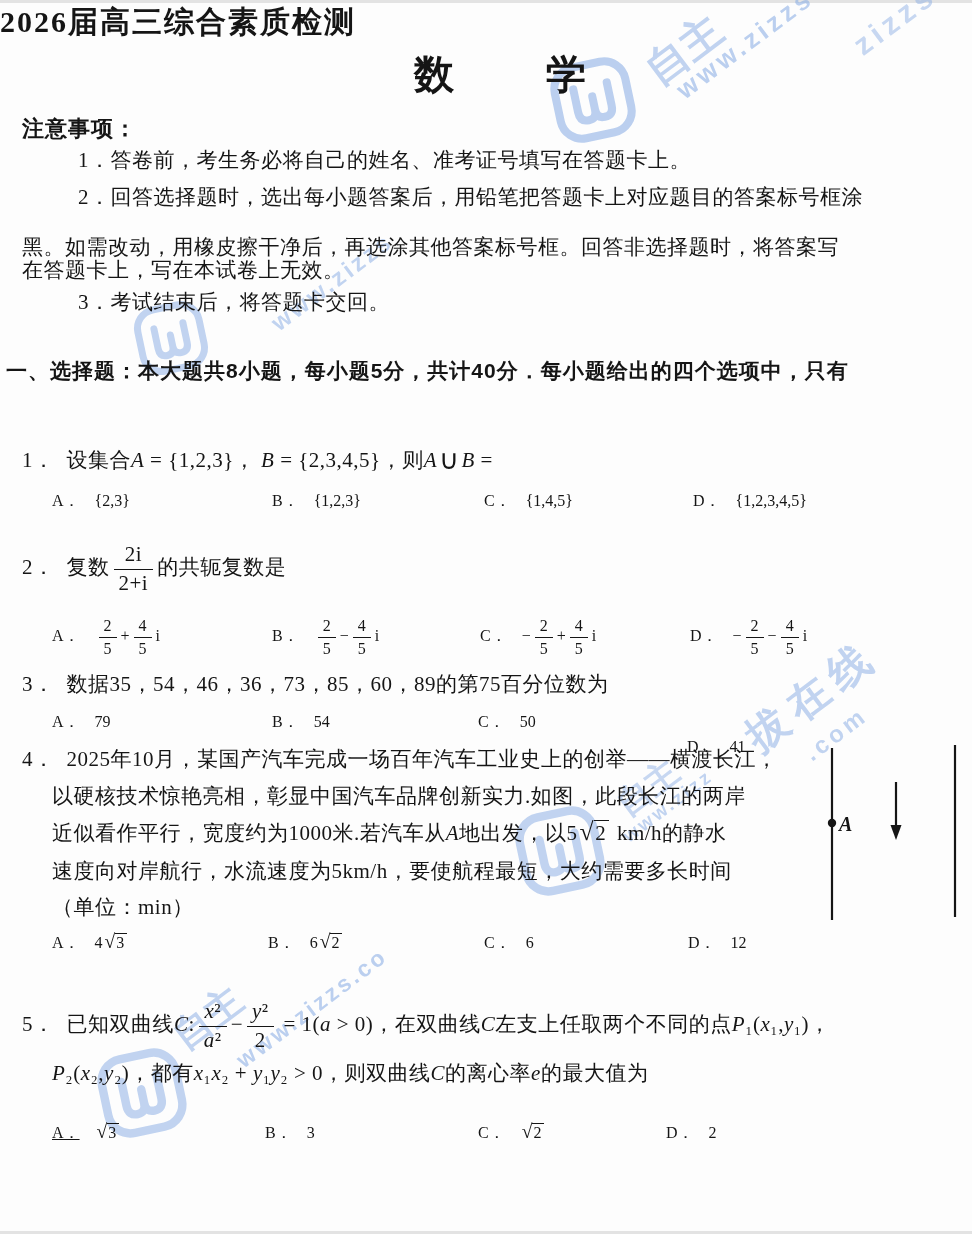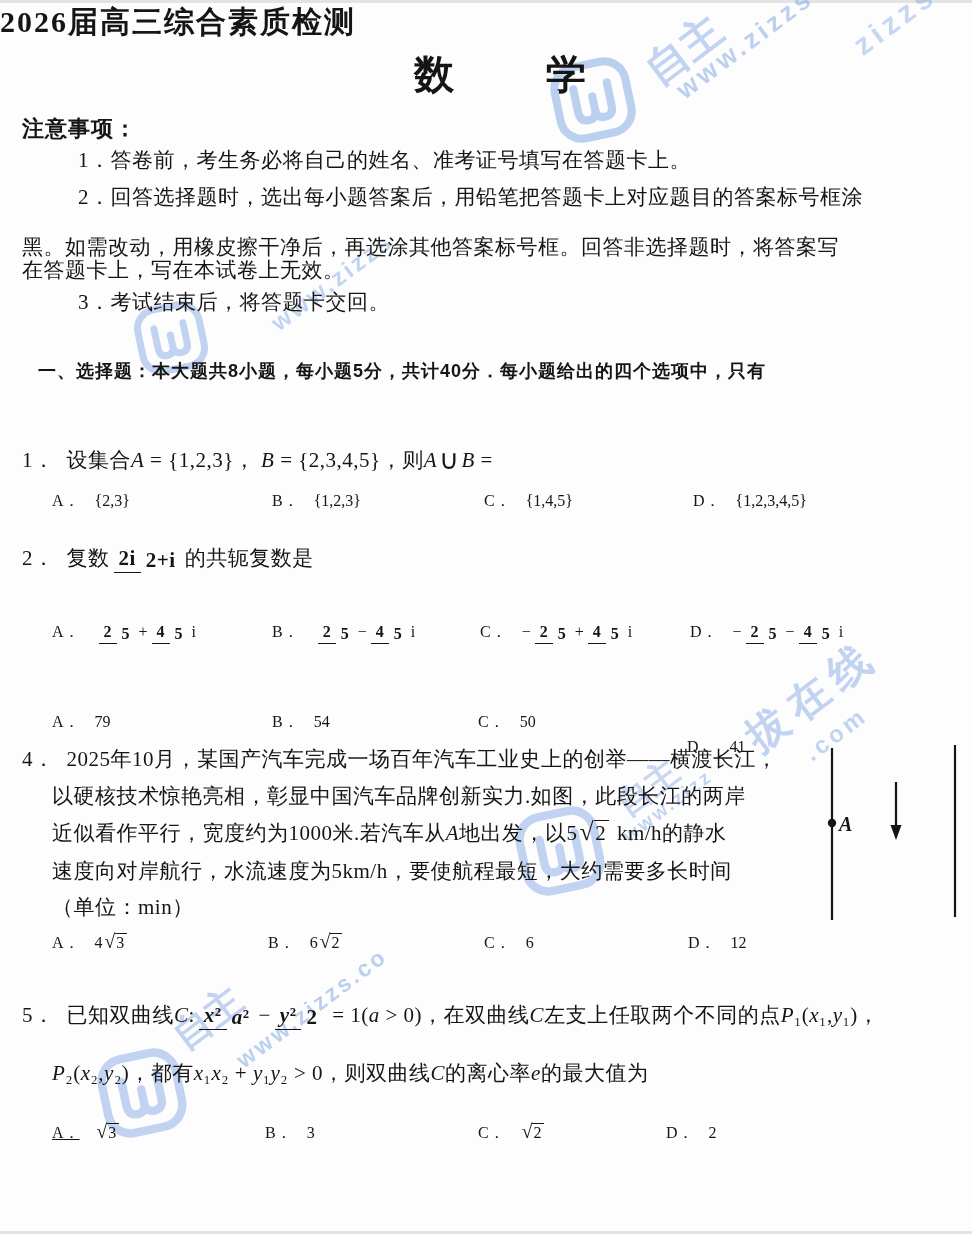--- a/index.html
+++ b/index.html
@@ -12,21 +12,21 @@
   .ln{position:absolute;font-size:21px;line-height:30px;white-space:nowrap;letter-spacing:.5px;z-index:3;}
   .hd{font-family:"Liberation Sans",sans-serif;font-weight:700;letter-spacing:1px;}
   .title{left:0;right:0;text-align:left;font-size:30px;line-height:36px;font-weight:700;letter-spacing:2px;}
   .subject{font-family:"Liberation Sans",sans-serif;font-size:40px;line-height:44px;font-weight:700;letter-spacing:26px;}
   .footer{left:0;right:0;text-align:center;font-family:"Liberation Sans",sans-serif;font-weight:700;font-size:23px;letter-spacing:2px;}
   .qno{margin-right:12px;}
   
   .op{position:absolute;white-space:nowrap;font-size:16px;line-height:30px;z-index:3;}
   .op-label{margin-right:15px;}
   
-  .frac{display:inline-flex;flex-direction:row;text-align:center;vertical-align:middle;margin:0 4px;line-height:1.12;font-weight:bold;}
+  .frac{display:inline-flex;flex-direction:column;text-align:center;vertical-align:middle;margin:0 4px;line-height:1.12;}
   .fn{display:block;padding:0 5px 2px;border-bottom:1.7px solid #151515;}
   .fd{display:block;padding:2px 5px 0;}
   .sqrt{display:inline-block;white-space:nowrap;margin:0 2px;}
   .rad{font-size:1.22em;line-height:1;}
   .vin{border-top:1.7px solid #151515;padding:0 3px 0 1px;}
   .it{font-style:italic;font-family:"Liberation Serif",serif;}
   .cup{font-size:1.3em;line-height:1;vertical-align:-2px;padding:0 2px;}
   
   .fig{position:absolute;z-index:3;}
   
@@ -74,21 +74,21 @@
   <div class="ln title" style="top:4px;">2026届高三综合素质检测</div>
   <div class="ln subject" style="left:414px;top:52px;">数　学</div>
 
   <div class="ln hd" style="left:22px;top:114px;font-size:22px;">注意事项：</div>
   <div class="ln" style="left:78px;top:145px;">1．答卷前，考生务必将自己的姓名、准考证号填写在答题卡上。</div>
   <div class="ln" style="left:78px;top:182px;">2．回答选择题时，选出每小题答案后，用铅笔把答题卡上对应题目的答案标号框涂</div>
   <div class="ln" style="left:22px;top:226px;margin-top:6px;">黑。如需改动，用橡皮擦干净后，再选涂其他答案标号框。回答非选择题时，将答案写</div>
   <div class="ln" style="left:22px;top:255px;">在答题卡上，写在本试卷上无效。</div>
   <div class="ln" style="left:78px;top:287px;">3．考试结束后，将答题卡交回。</div>
 
-  <div class="ln hd" style="left:38px;top:356px;font-size:18px;text-align:center;">一、选择题：本大题共8小题，每小题5分，共计40分．每小题给出的四个选项中，只有</div>
+  <div class="ln hd" style="left:6px;top:356px;font-size:21px;text-align:center;">一、选择题：本大题共8小题，每小题5分，共计40分．每小题给出的四个选项中，只有</div>
 
   <div class="ln" style="left:22px;top:445px;"><span class="qno">1．</span><span>设集合<span class="it">A</span> = {1,2,3}， <span class="it">B</span> = {2,3,4,5}，则<span class="it">A</span><span class="cup">∪</span><span class="it">B</span> =</span></div>
   <div class="op" style="left:52px;top:486px;"><span class="op-label">A．</span><span class="op-value">{2,3}</span></div>
   <div class="op" style="left:272px;top:486px;"><span class="op-label">B．</span><span class="op-value">{1,2,3}</span></div>
   <div class="op" style="left:484px;top:486px;"><span class="op-label">C．</span><span class="op-value">{1,4,5}</span></div>
   <div class="op" style="left:693px;top:486px;"><span class="op-label">D．</span><span class="op-value">{1,2,3,4,5}</span></div>
 
   <div class="ln" style="left:22px;top:543px;"><span class="qno">2．</span><span>复数<span class="frac">
           <span class="fn">2i</span>
           <span class="fd">2+i</span>
@@ -115,20 +115,21 @@
           <span class="fd">5</span>
         </span>i</span></div>
   <div class="op" style="left:690px;top:617px;"><span class="op-label">D．</span><span class="op-value">−<span class="frac">
           <span class="fn">2</span>
           <span class="fd">5</span>
         </span>−<span class="frac">
           <span class="fn">4</span>
           <span class="fd">5</span>
         </span>i</span></div>
 
+  <div class="ln" style="left:22px;top:669px;"><span class="qno">3．</span><span>数据35，54，46，36，73，85，60，89的第75百分位数为</span></div>
   <div class="op" style="left:52px;top:707px;"><span class="op-label">A．</span><span class="op-value">79</span></div>
   <div class="op" style="left:272px;top:707px;"><span class="op-label">B．</span><span class="op-value">54</span></div>
   <div class="op" style="left:478px;top:707px;"><span class="op-label">C．</span><span class="op-value">50</span></div>
   <div class="op" style="left:687px;top:732px;"><span class="op-label">D．</span><span class="op-value">41</span></div>
 
   <div class="ln" style="left:22px;top:744px;"><span class="qno">4．</span><span>2025年10月，某国产汽车完成一场百年汽车工业史上的创举——横渡长江，</span></div>
   <div class="ln" style="left:52px;top:781px;">以硬核技术惊艳亮相，彰显中国汽车品牌创新实力.如图，此段长江的两岸</div>
   <div class="ln" style="left:52px;top:818px;">近似看作平行，宽度约为1000米.若汽车从<span class="it">A</span>地出发，以5<span class="sqrt"><span class="rad">√</span><span class="vin">2</span></span> km/h的静水</div>
   <div class="ln" style="left:52px;top:856px;">速度向对岸航行，水流速度为5km/h，要使航程最短，大约需要多长时间</div>
   <div class="ln" style="left:52px;top:892px;">（单位：min）</div>

